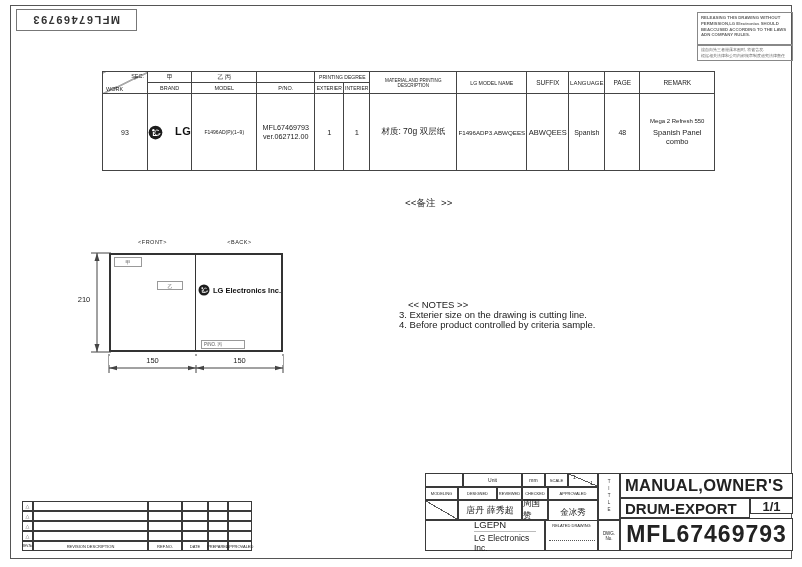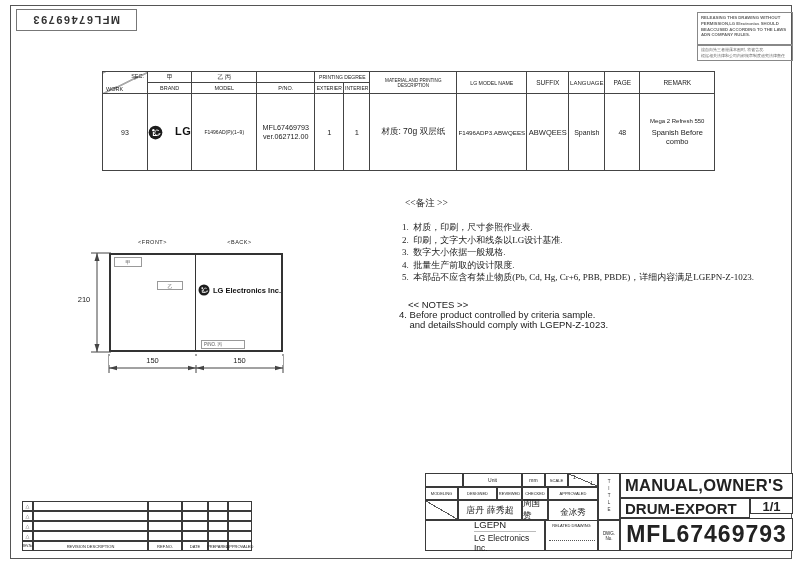--- a/index.html
+++ b/index.html
@@ -105,21 +105,21 @@
       </td>
       <td style="font-size:7.5px;">1</td>
       <td style="font-size:7.5px;">1</td>
       <td style="font-size:8.5px;">材质: 70g 双层纸</td>
       <td style="font-size:6.2px;">F1496ADP3.ABWQEES</td>
       <td style="font-size:7.5px;">ABWQEES</td>
       <td style="font-size:7px;">Spanish</td>
       <td style="font-size:7px;">48</td>
       <td>
         <div style="font-size:6px; margin-bottom:4px;">Mega 2 Refresh 550</div>
-        <div style="font-size:7.5px; line-height:9px; width:56px; margin:0 auto;">Spanish Before combo</div>
+        <div style="font-size:7.5px; line-height:9px; width:56px; margin:0 auto;">Spanish Panel combo</div>
       </td>
     </tr>
   </tbody>
     </table>
 
   <div class="abs dim" style="left:109px; top:239px; width:87px; font-size:5.5px; letter-spacing:0.5px;">&lt;FRONT&gt;</div>
   <div class="abs dim" style="left:196px; top:239px; width:87px; font-size:5.5px; letter-spacing:0.5px;">&lt;BACK&gt;</div>
 
   <div class="abs" style="left:109px; top:253px; width:174px; height:99px; border:2px solid #333; background:#fff;"></div>
   <div class="abs" style="left:195px; top:253px; width:0; height:99px; border-left:1.5px solid #333;"></div>
@@ -162,33 +162,26 @@
     <line x1="180" y1="3" x2="180" y2="22" stroke="#444" stroke-width="1"></line>
     <line x1="6" y1="17" x2="180" y2="17" stroke="#444" stroke-width="1"></line>
     <polygon points="6,17 14,14.8 14,19.2" fill="#444"></polygon>
     <polygon points="93,17 85,14.8 85,19.2" fill="#444"></polygon>
     <polygon points="93,17 101,14.8 101,19.2" fill="#444"></polygon>
     <polygon points="180,17 172,14.8 172,19.2" fill="#444"></polygon>
   </svg>
   <div class="abs dim" style="left:109px; top:356px; width:87px; background:#fff; height:9px;">150</div>
   <div class="abs dim" style="left:196px; top:356px; width:87px; background:#fff; height:9px;">150</div>
 
-  <div class="abs" style="left:405px; top:197px; font-family:Liberation Serif, serif; font-size:9.5px; color:#1a1a1a;">&lt;&lt;备注 &gt;&gt;</div>
-  <div class="abs cnnotes" style="left:402px; top:221px; width:390px;">
-    <div>1.  材质，印刷，尺寸参照作业表.</div>
-    <div>2.  印刷，文字大小和线条以LG设计基准.</div>
-    <div>3.  数字大小依据一般规格.</div>
-    <div>4.  批量生产前取的设计限度.</div>
-    <div>5.  本部品不应含有禁止物质(Pb, Cd, Hg, Cr+6, PBB, PBDE)，详细内容满足LGEPN-Z-1023.</div>
-  </div>
+  <div class="abs" style="left:405px; top:197px; font-family:Liberation Mono, monospace; font-size:9.5px; color:#1a1a1a;">&lt;&lt;备注 &gt;&gt;</div>
 
   <div class="abs" style="left:408px; top:299px; font-size:9.5px; color:#1a1a1a;">&lt;&lt; NOTES &gt;&gt;</div>
   <div class="abs ennotes" style="left:399px; top:310px; width:395px;">
+    <div>3. Exterier size on the drawing is cutting line.</div>
     <div>4. Before product controlled by criteria sample.</div>
-    <div>    and detailsShould comply with LGEPN-Z-1023.</div>
   </div>
 
   <div class="cell" style="left:22px; top:501px; width:11px; height:10px; font-size:5px; color:#555;">
       <span>△</span>
     </div>
   <div class="cell" style="left:33px; top:501px; width:115px; height:10px;"></div>
   <div class="cell" style="left:148px; top:501px; width:34px; height:10px;"></div>
   <div class="cell" style="left:182px; top:501px; width:26px; height:10px;"></div>
   <div class="cell" style="left:208px; top:501px; width:20px; height:10px;"></div>
   <div class="cell" style="left:228px; top:501px; width:24px; height:10px;"></div>

